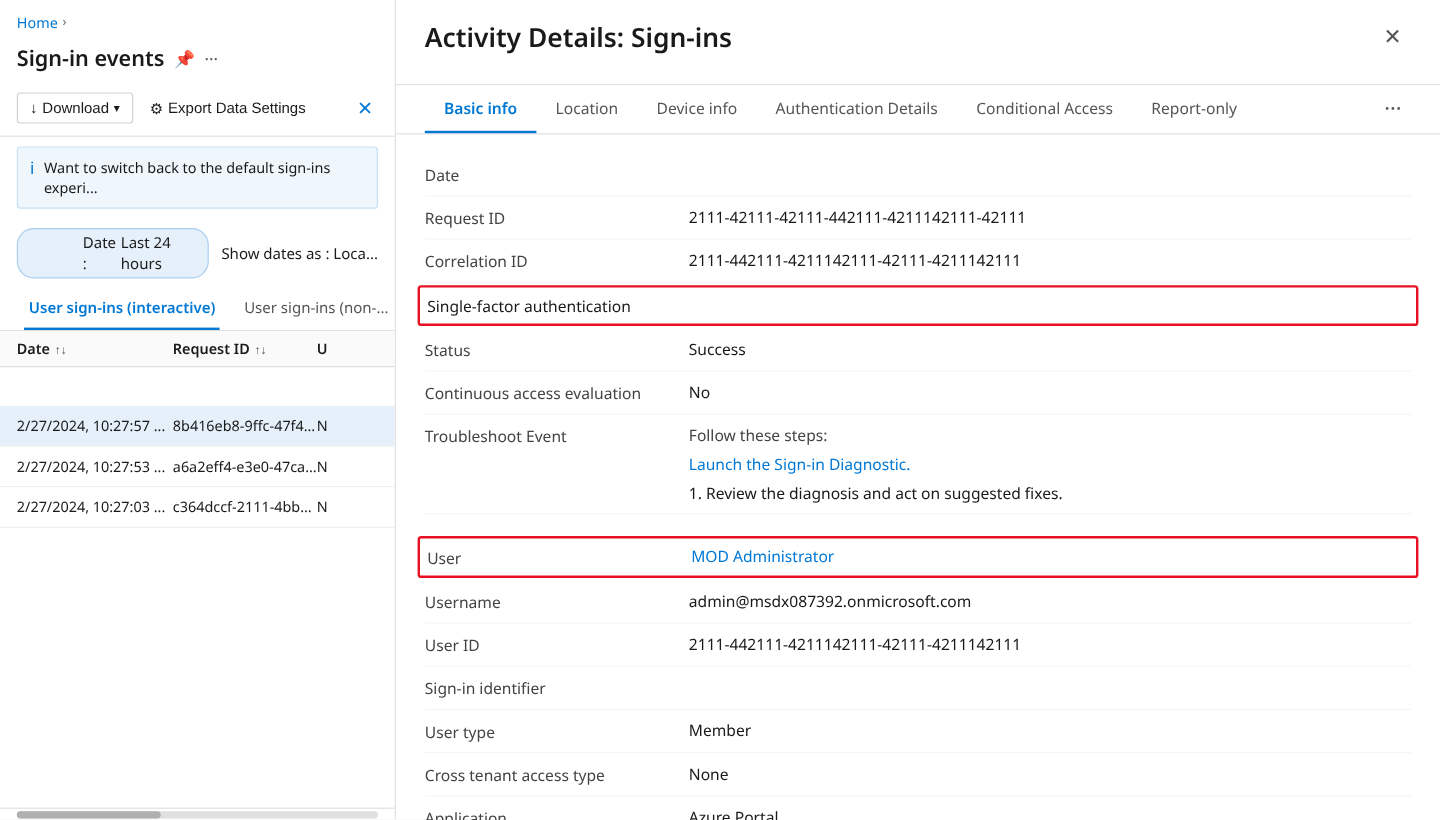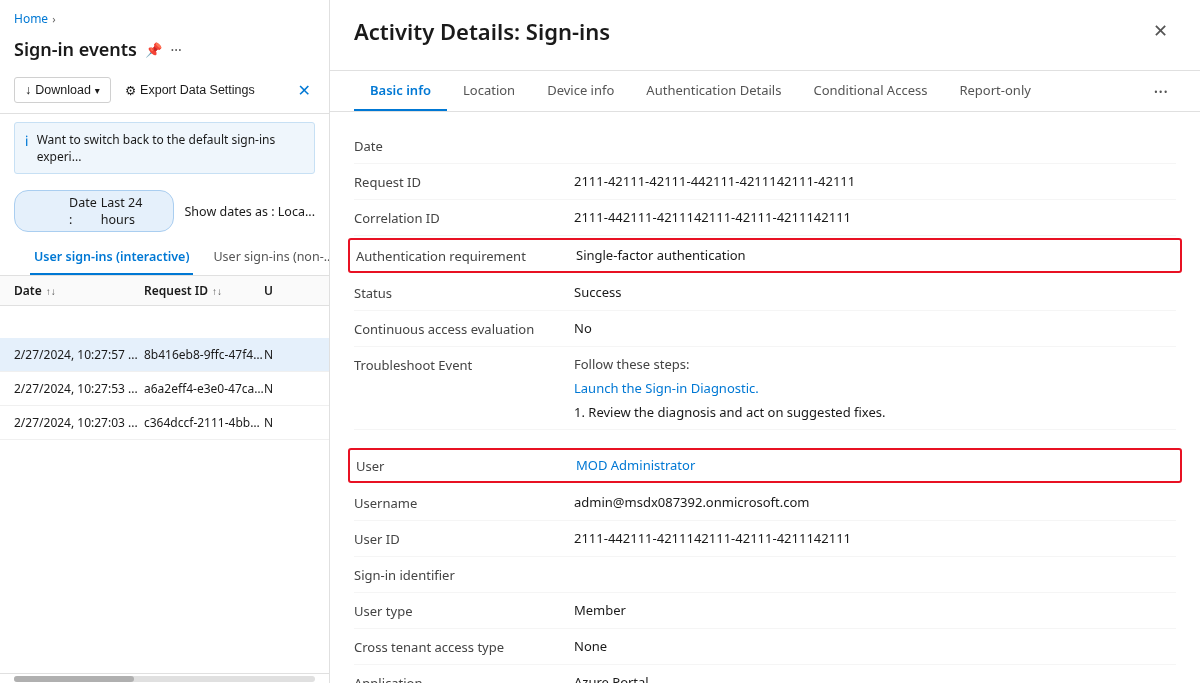--- a/index.html
+++ b/index.html
@@ -109,21 +109,21 @@
     }
     .filter-chip .label-bold { font-weight: 400; margin-left: 44px; }
     .show-dates {
       font-size: 12.5px;
       color: #1a1a1a;
       white-space: nowrap;
     }
     .tabs-row {
       display: flex;
       border-bottom: 1px solid #e0e0e0;
-      padding: 0 30px;
+      padding: 0 20px;
     }
     .tab-item {
       padding: 8px 4px;
       margin-right: 16px;
       font-size: 12.5px;
       cursor: pointer;
       color: #555;
       border-bottom: 2px solid transparent;
       white-space: nowrap;
     }
@@ -371,21 +371,20 @@
       <div class="field-label">Request ID</div>
       <div class="field-value">2111-42111-42111-442111-4211142111-42111</div>
     </div>
 
     <div class="field-row">
       <div class="field-label">Correlation ID</div>
       <div class="field-value">2111-442111-4211142111-42111-4211142111</div>
     </div>
 
     <div class="field-row highlight-row">
-      <div class="field-label">Authentication requirement</div>
       <div class="field-value">Single-factor authentication</div>
     </div>
 
     <div class="field-row">
       <div class="field-label">Status</div>
       <div class="field-value">Success</div>
     </div>
 
     <div class="field-row">
       <div class="field-label">Continuous access evaluation</div>

